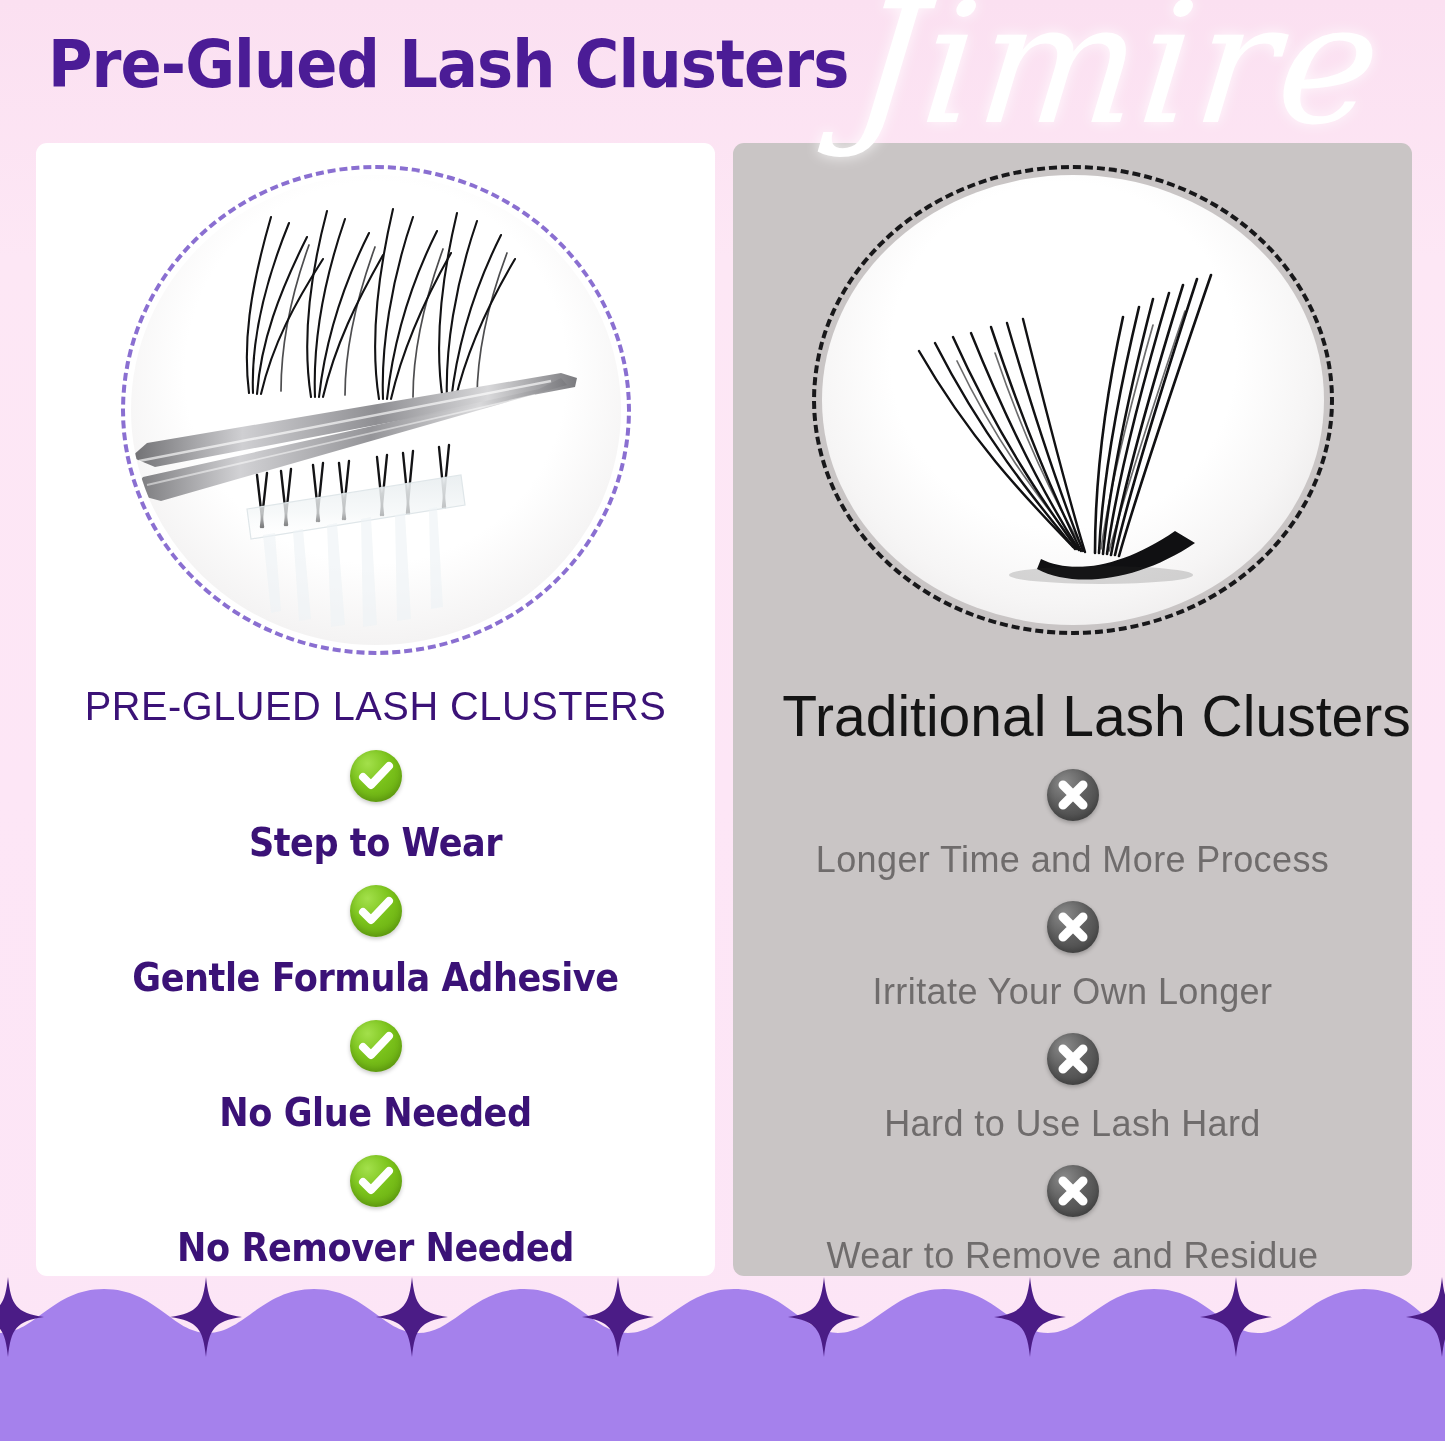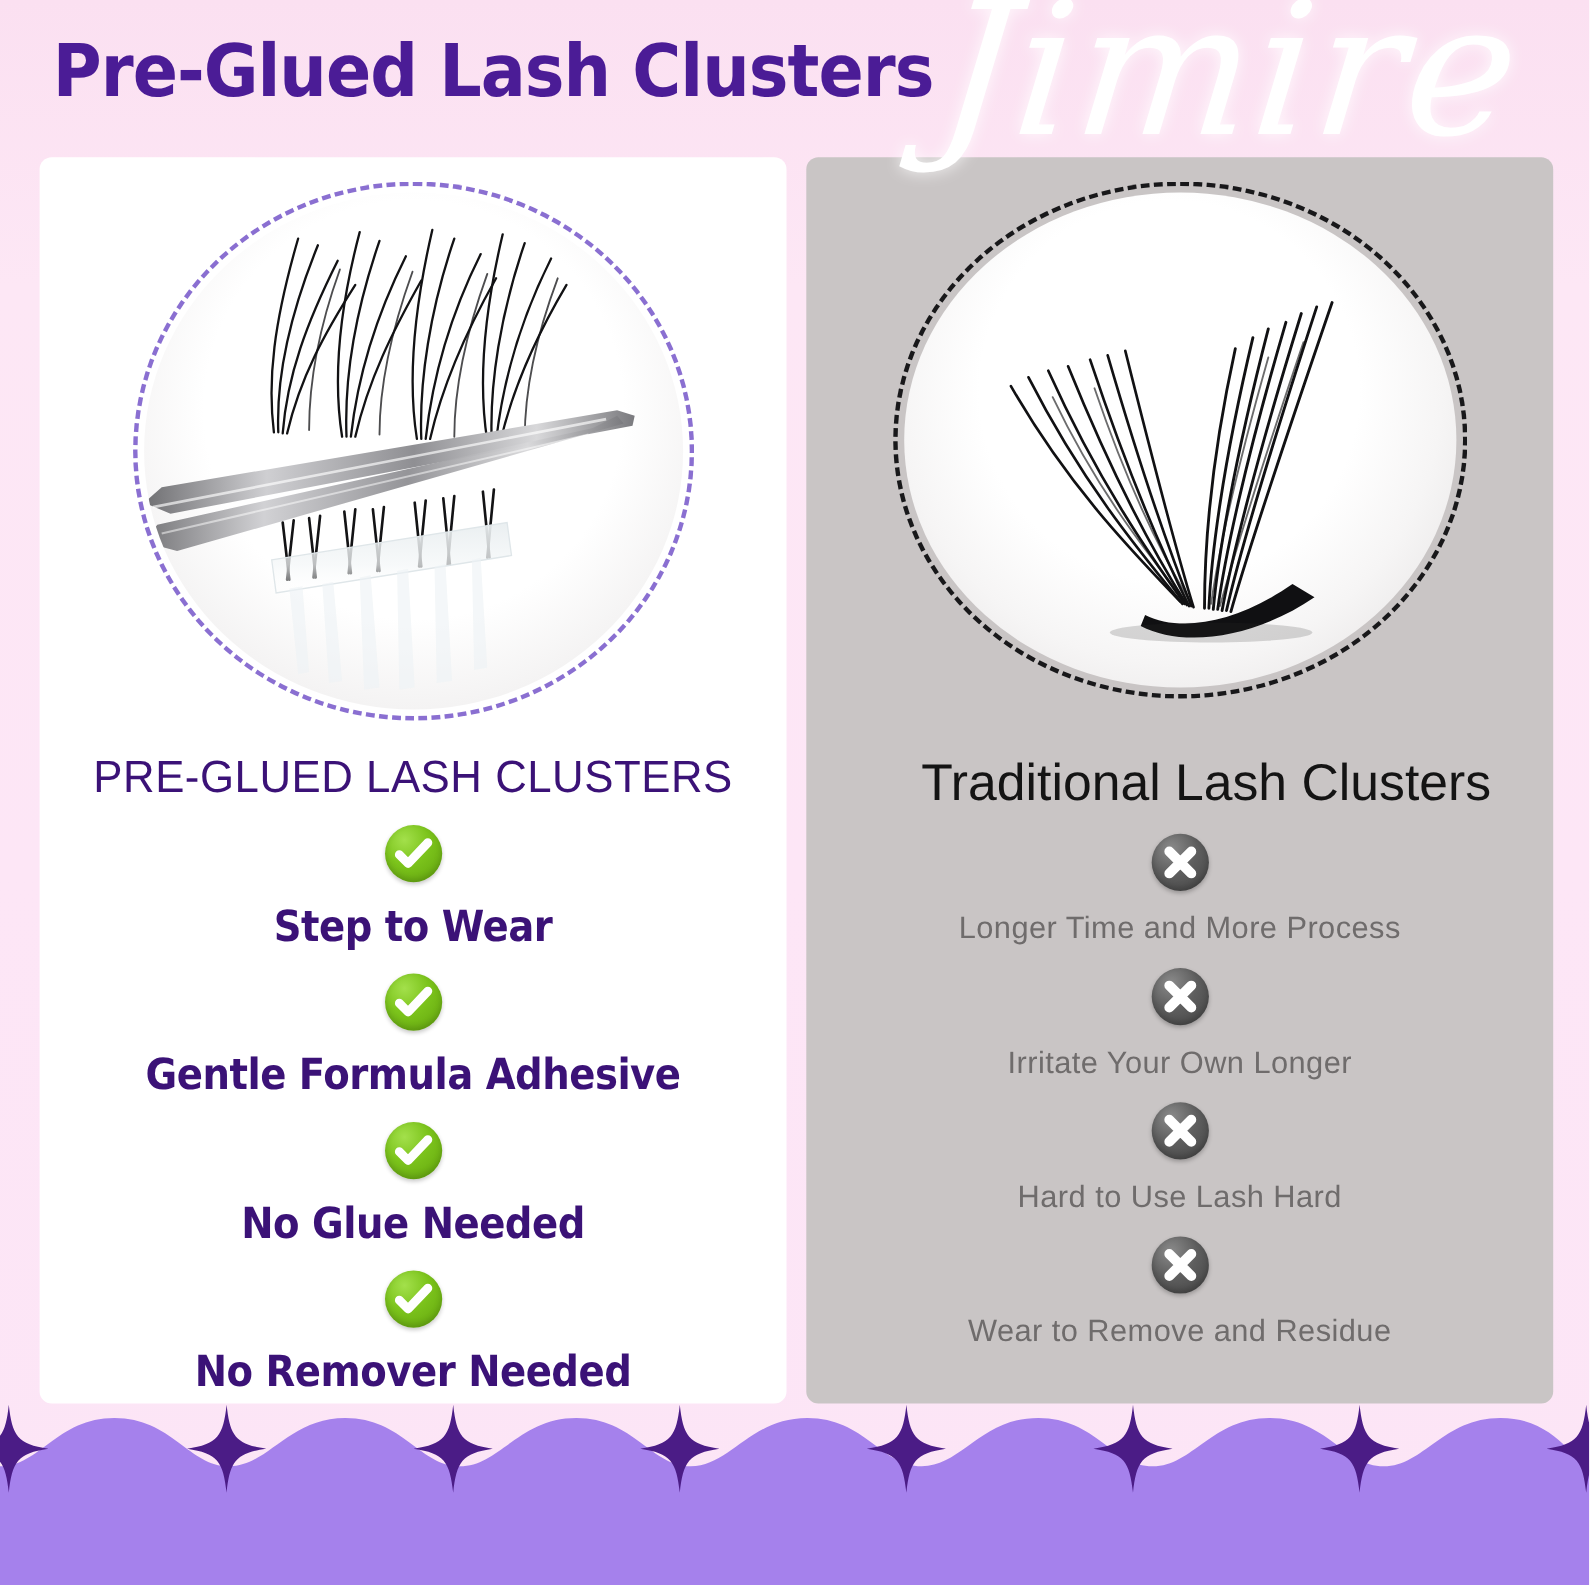--- a/index.html
+++ b/index.html
@@ -110,40 +110,40 @@
     font-weight: normal;
     font-size: 41px;
     color: #3b1277;
     letter-spacing: 0.5px;
     transform: scaleX(0.97);
     white-space: nowrap;
   }
   .list-heading-right {
     font-family: "Liberation Sans", sans-serif;
     font-weight: normal;
-    font-size: 47px;
+    font-size: 57px;
     color: #141414;
     letter-spacing: 0px;
     white-space: nowrap;
     padding-left: 48px;
   }
 
   .item-label-left {
     font-family: "DejaVu Sans", sans-serif;
     font-weight: bold;
     font-size: 39px;
     color: #3b1277;
     transform: scaleX(0.9);
     white-space: nowrap;
     letter-spacing: -0.5px;
   }
   .item-label-right {
     font-family: "Liberation Sans", sans-serif;
     font-weight: normal;
-    font-size: 28px;
+    font-size: 36px;
     color: #6f6c6c;
     letter-spacing: 0.4px;
     white-space: nowrap;
   }
 
   .badge {
     display: block;
     margin: 0 auto;
     border-radius: 50%;
     position: relative;

